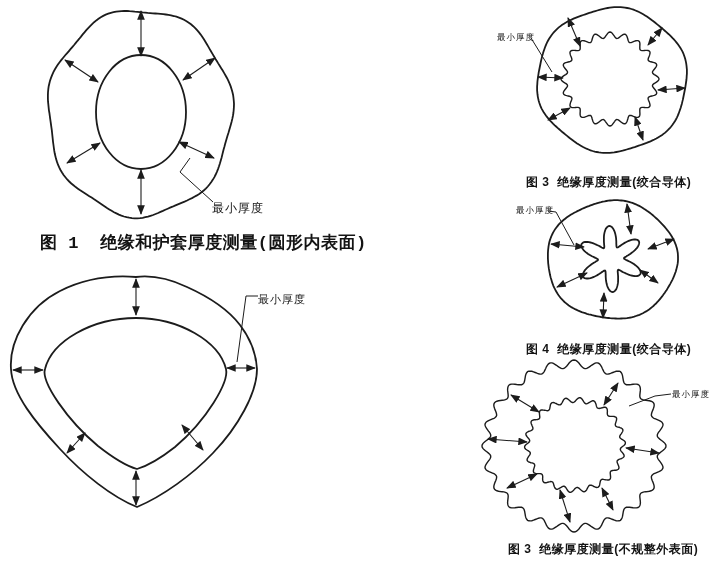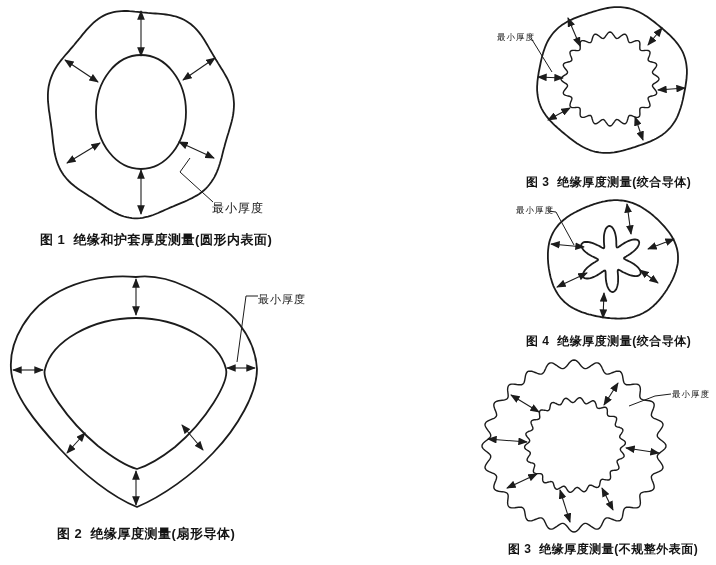--- a/index.html
+++ b/index.html
@@ -10,21 +10,21 @@
   }
   svg{position:absolute;left:0;top:0;}
   .shape{fill:none;stroke:#1c1c1c;stroke-width:1.8;}
   .shape-thin{fill:none;stroke:#1c1c1c;stroke-width:1.4;}
   .arr{stroke:#1c1c1c;stroke-width:1.1;fill:none;}
   .ldr{stroke:#1c1c1c;stroke-width:1;fill:none;}
   .caption{
     position:absolute;font-weight:bold;white-space:pre;color:#141414;
     letter-spacing:0.5px;
   }
-  .cap-lg{font-size:13px;}
+  .cap-lg{font-size:17px;font-family:Liberation Mono, monospace;}
   .cap-sm{font-size:12px;}
   .minlbl{
     position:absolute;font-weight:normal;white-space:pre;color:#141414;
     letter-spacing:1px;
   }
   .lbl-lg{font-size:12px;}
   .lbl-md{font-size:11px;}
   .lbl-sm{font-size:8.5px;}
 </style>
 </head>
@@ -101,18 +101,17 @@
     </g>
   </svg>
 
   <div class="minlbl lbl-lg" style="left:212px;top:200px;">最小厚度</div>
   <div class="minlbl lbl-md" style="left:258px;top:292px;">最小厚度</div>
   <div class="minlbl lbl-sm" style="left:497px;top:32px;">最小厚度</div>
   <div class="minlbl lbl-sm" style="left:516px;top:205px;">最小厚度</div>
   <div class="minlbl lbl-sm" style="left:672px;top:389px;">最小厚度</div>
 
   <div class="caption cap-lg" style="left:40px;top:231px;">图 1  绝缘和护套厚度测量(圆形内表面)</div>
-  <div class="caption cap-lg" style="left:57px;top:525px;">图 2  绝缘厚度测量(扇形导体)</div>
   <div class="caption cap-sm" style="left:526px;top:174px;">图 3  绝缘厚度测量(绞合导体)</div>
-  <div class="caption cap-sm" style="left:526px;top:333px;text-align:center;">图 4  绝缘厚度测量(绞合导体)</div>
+  <div class="caption cap-sm" style="left:526px;top:341px;text-align:center;">图 4  绝缘厚度测量(绞合导体)</div>
   <div class="caption cap-sm" style="left:508px;top:541px;">图 3  绝缘厚度测量(不规整外表面)</div>
 
 </div>
 
 </body></html>

